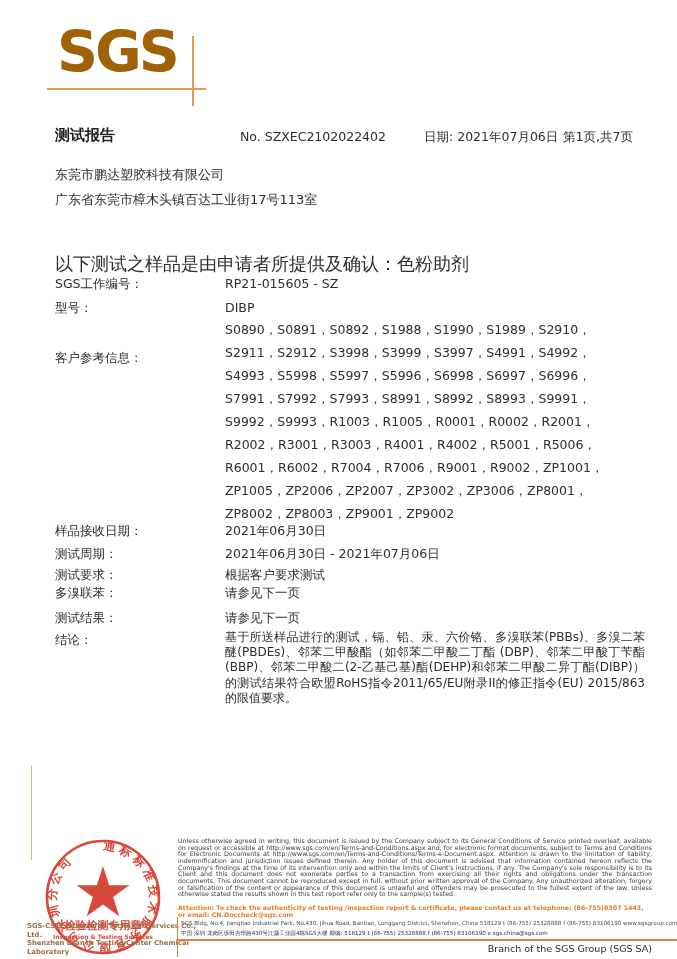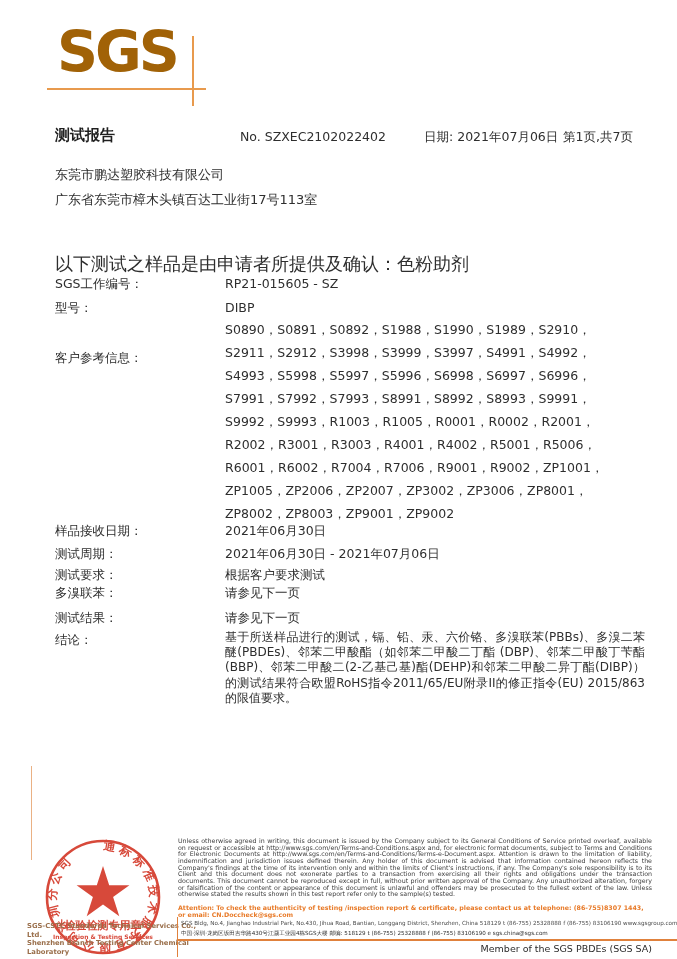--- a/index.html
+++ b/index.html
@@ -125,15 +125,15 @@
 or email: CN.Doccheck@sgs.com</div>
 
   <div class="abs addr-block">
     <div>SGS Bldg, No.4, Jianghao Industrial Park, No.430, Jihua Road, Bantian, Longgang District, Shenzhen, China 518129    t (86-755) 25328888    f (86-755) 83106190    www.sgsgroup.com.cn</div>
     <div style="color:#2e2e2e;">中国·深圳·龙岗区坂田吉华路430号江灏工业园4栋SGS大楼    邮编: 518129    t (86-755) 25328888    f (86-755) 83106190    e sgs.china@sgs.com</div>
   </div>
 
   <div class="abs" style="left:177px;top:917px;width:1px;height:40px;background:#e0813c;"></div>
   <div class="abs" style="left:177px;top:939px;width:500px;height:2px;background:#e0813c;"></div>
 
-  <div class="abs member">Member of the SGS PBDEs (SGS SA)</div>
+  <div class="abs member">Branch of the SGS Group (SGS SA)</div>
 
 </div>
 
 </body></html>

